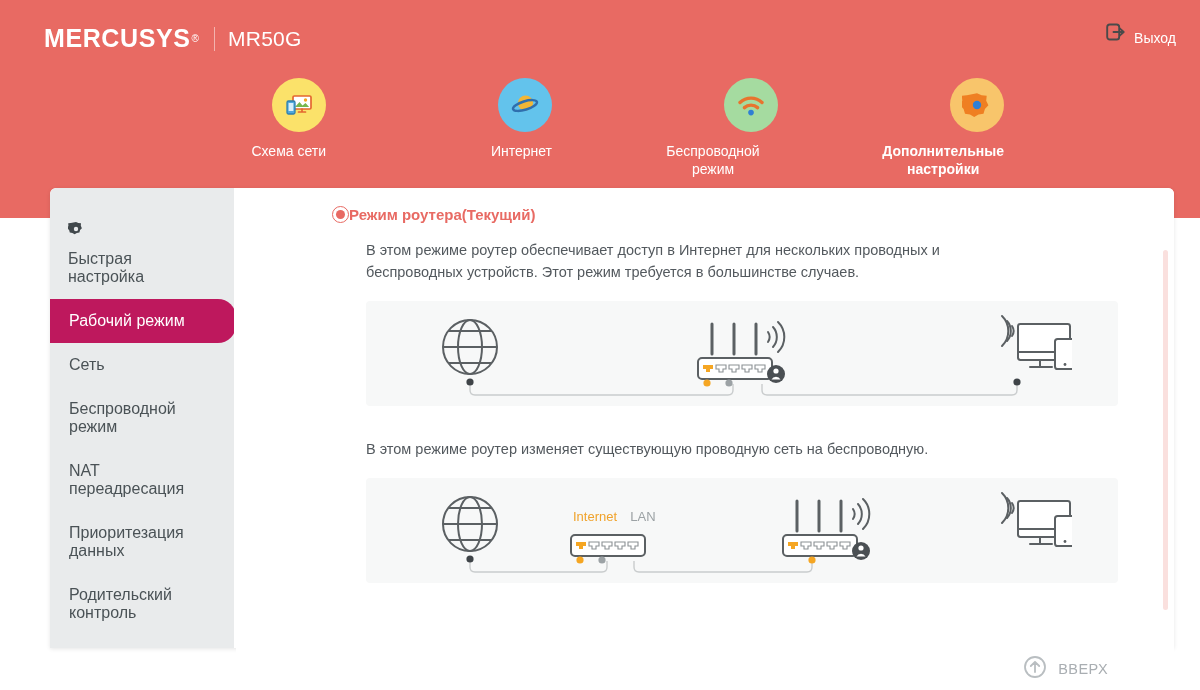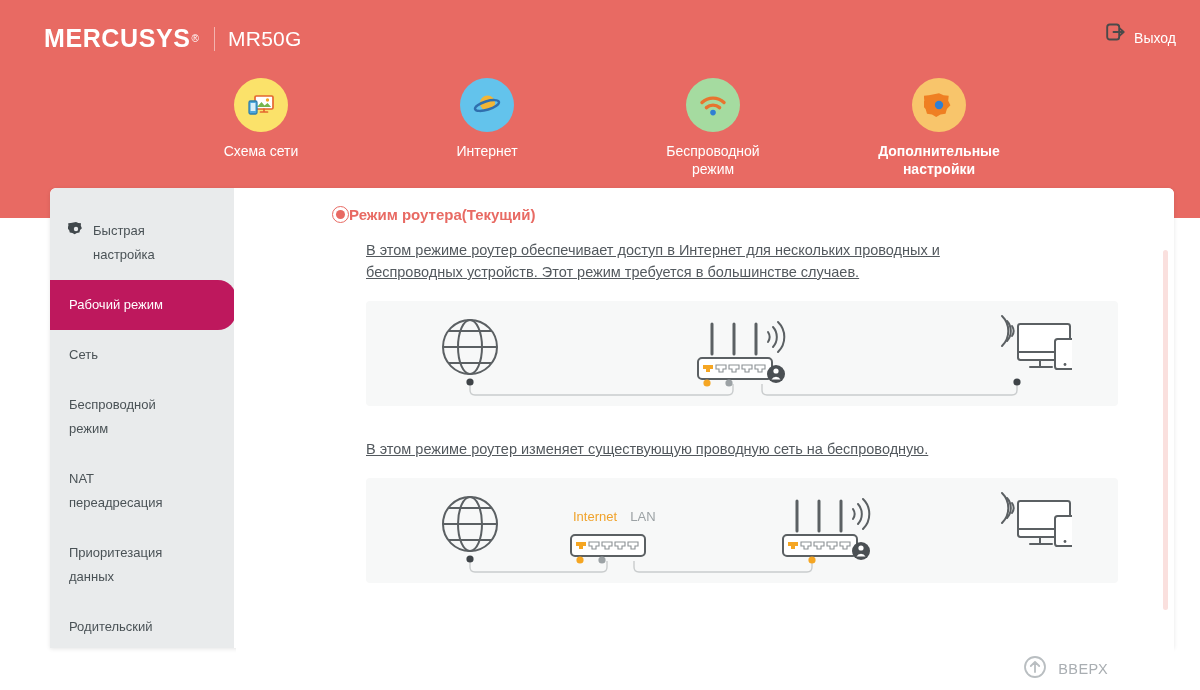--- a/index.html
+++ b/index.html
@@ -30,21 +30,21 @@
     display:flex; align-items:center; gap:8px; cursor:pointer;
   }
   .logout-label { color:#fff; font-size:14px;margin-top:8px; }
 
   
   .topnav {
     position:absolute; left:0; top:78px; width:1200px;
     display:flex; justify-content:center; gap:96px;
   }
   .nav-item {
-    width:130px; display:flex; flex-direction:column; align-items:center;
+    width:130px; display:flex; flex-direction:column; align-items:flex-end;
     cursor:pointer; position:relative;
   }
   .nav-circle {
     width:54px; height:54px; border-radius:50%;
     display:flex; align-items:center; justify-content:center;
   }
   .nav-label {
     margin-top:10px; color:#fff; font-size:14px; text-align:center; line-height:18px;
   }
   .nav-item.active .nav-label { font-weight:bold; }
@@ -60,22 +60,22 @@
     background:#fff; border-radius:6px 6px 0 0;
     box-shadow: 0 1px 4px rgba(0,0,0,0.10);
     display:flex; overflow:hidden;
   }
   .sidebar {
     width:184px; background:#e9ebec; flex:none;
     padding-top:18px; border-radius:6px 0 0 0;
     height:100%;
   }
   .side-item {
-    padding:13px 0 13px 19px; font-size:13px; color:#4a5256;
-    line-height:24px; cursor:pointer; position:relative;
+    padding:13px 0 13px 19px; font-size:16px; color:#4a5256;
+    line-height:18px; cursor:pointer; position:relative;flex-direction:column;
   }
   .side-item.with-icon { display:flex; gap:9px; align-items:flex-start; padding-left:18px; }
   .side-item.active {
     background:#be185d; color:#fff; border-radius:0 18px 18px 0;
     margin-right:-2px;
   }
   .side-label { display:block; }
 
   .content {
     flex:1; position:relative; background:#fff; overflow:hidden;
@@ -91,21 +91,20 @@
   }
   .radio.checked { border-color:#e86a63; }
   .radio.checked::after {
     content:''; width:9px; height:9px; border-radius:50%; background:#e86a63;
   }
   .mode-title { font-size:15px; font-weight:bold; color:#3d464b; }
   .mode-title.sel { color:#e86a63; }
   .mode-desc {
     font-size:14.5px; color:#53595e; line-height:22px; margin:0 0 18px 34px;
     max-width:640px;
-    text-decoration:underline;
   }
   .diagram {
     margin-left:34px; background:#f7f8f8; border-radius:4px;
     height:105px; display:flex; align-items:center; justify-content:center;
   }
   .mode-block + .mode-block { margin-top:32px; }
 
   
   .scroll-track {
     position:absolute; right:6px; top:62px; width:5px; height:360px;

